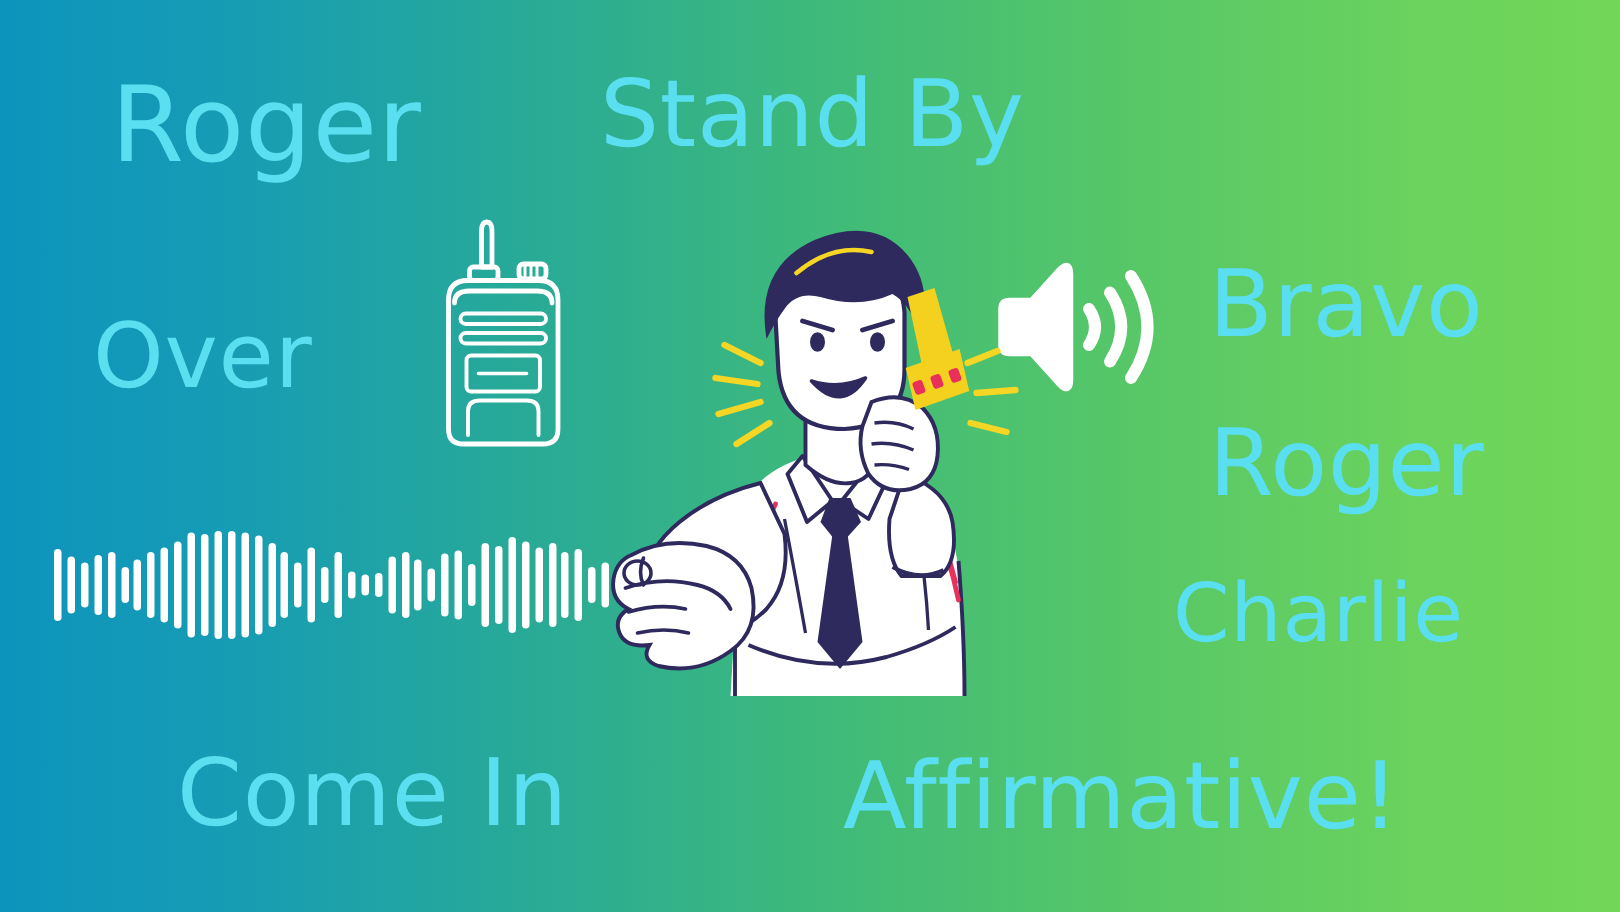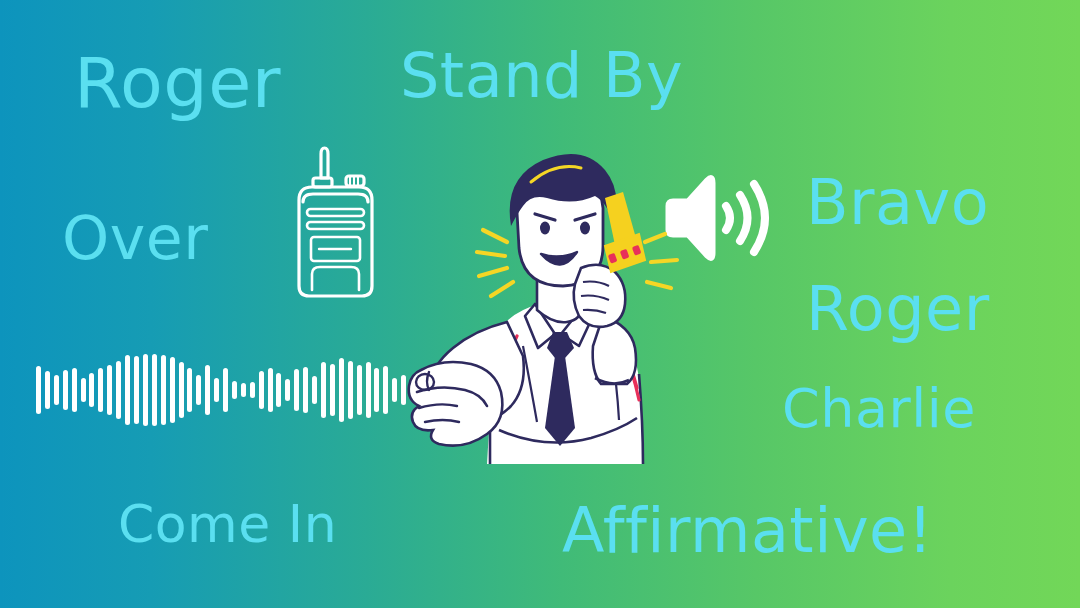--- a/index.html
+++ b/index.html
@@ -56,21 +56,21 @@
 <body>
 
 <div id="canvas">
 
   <div class="phrase" id="p-roger" style="left:74px; top:48px; font-size:70px;">Roger</div>
   <div class="phrase" id="p-standby" style="left:400px; top:45px; font-size:62px;">Stand By</div>
   <div class="phrase" id="p-over" style="left:62px; top:208px; font-size:60px;">Over</div>
   <div class="phrase" id="p-alpha" style="left:806px; top:172px; font-size:62px;">Bravo</div>
   <div class="phrase" id="p-bravo" style="left:806px; top:278px; font-size:62px;">Roger</div>
   <div class="phrase" id="p-charlie" style="left:782px; top:382px; font-size:54px;">Charlie</div>
-  <div class="phrase" id="p-comein" style="left:118px; top:498px; font-size:52px;">Come In</div>
+  <div class="phrase" id="p-comein" style="left:118px; top:498px; font-size:62px;">Come In</div>
   <div class="phrase" id="p-affirm" style="left:562px; top:500px; font-size:62px;">Affirmative!</div>
 
   <div id="waveform">
       <div class="bar" style="height: 48px;"></div>
       <div class="bar" style="height: 38px;"></div>
       <div class="bar" style="height: 30px;"></div>
       <div class="bar" style="height: 40px;"></div>
       <div class="bar" style="height: 44px;"></div>
       <div class="bar" style="height: 24px;"></div>
       <div class="bar" style="height: 34px;"></div>

